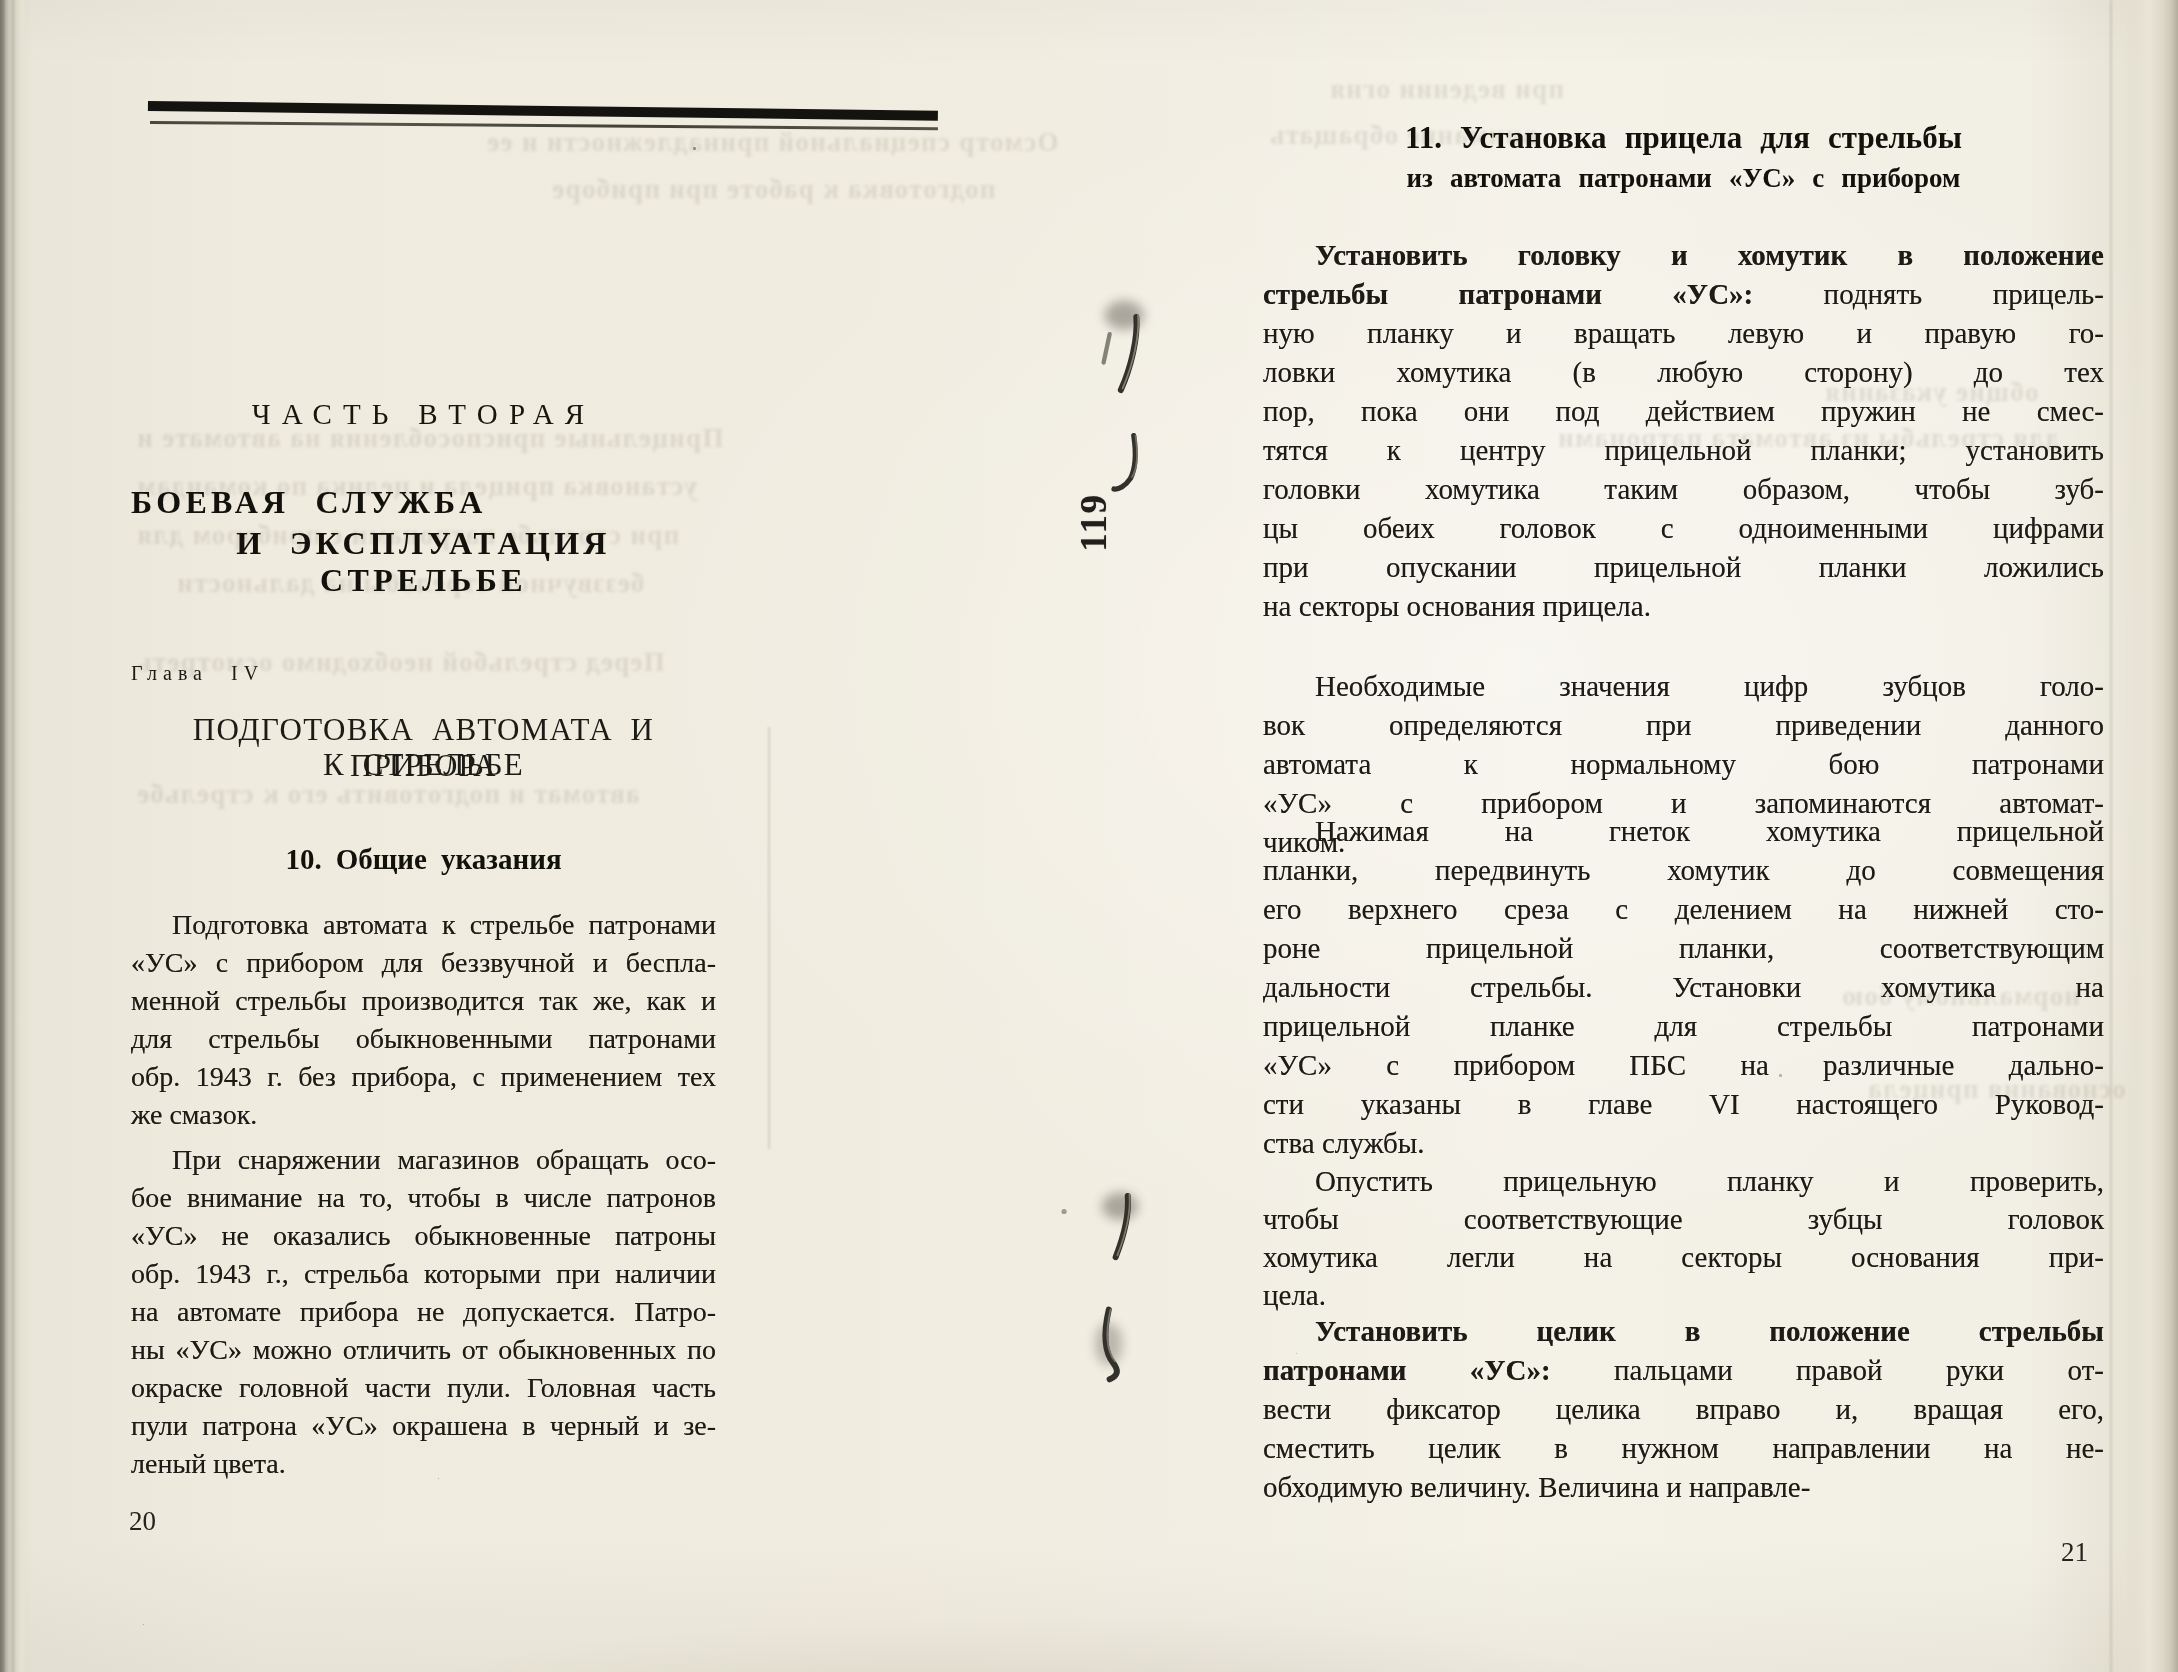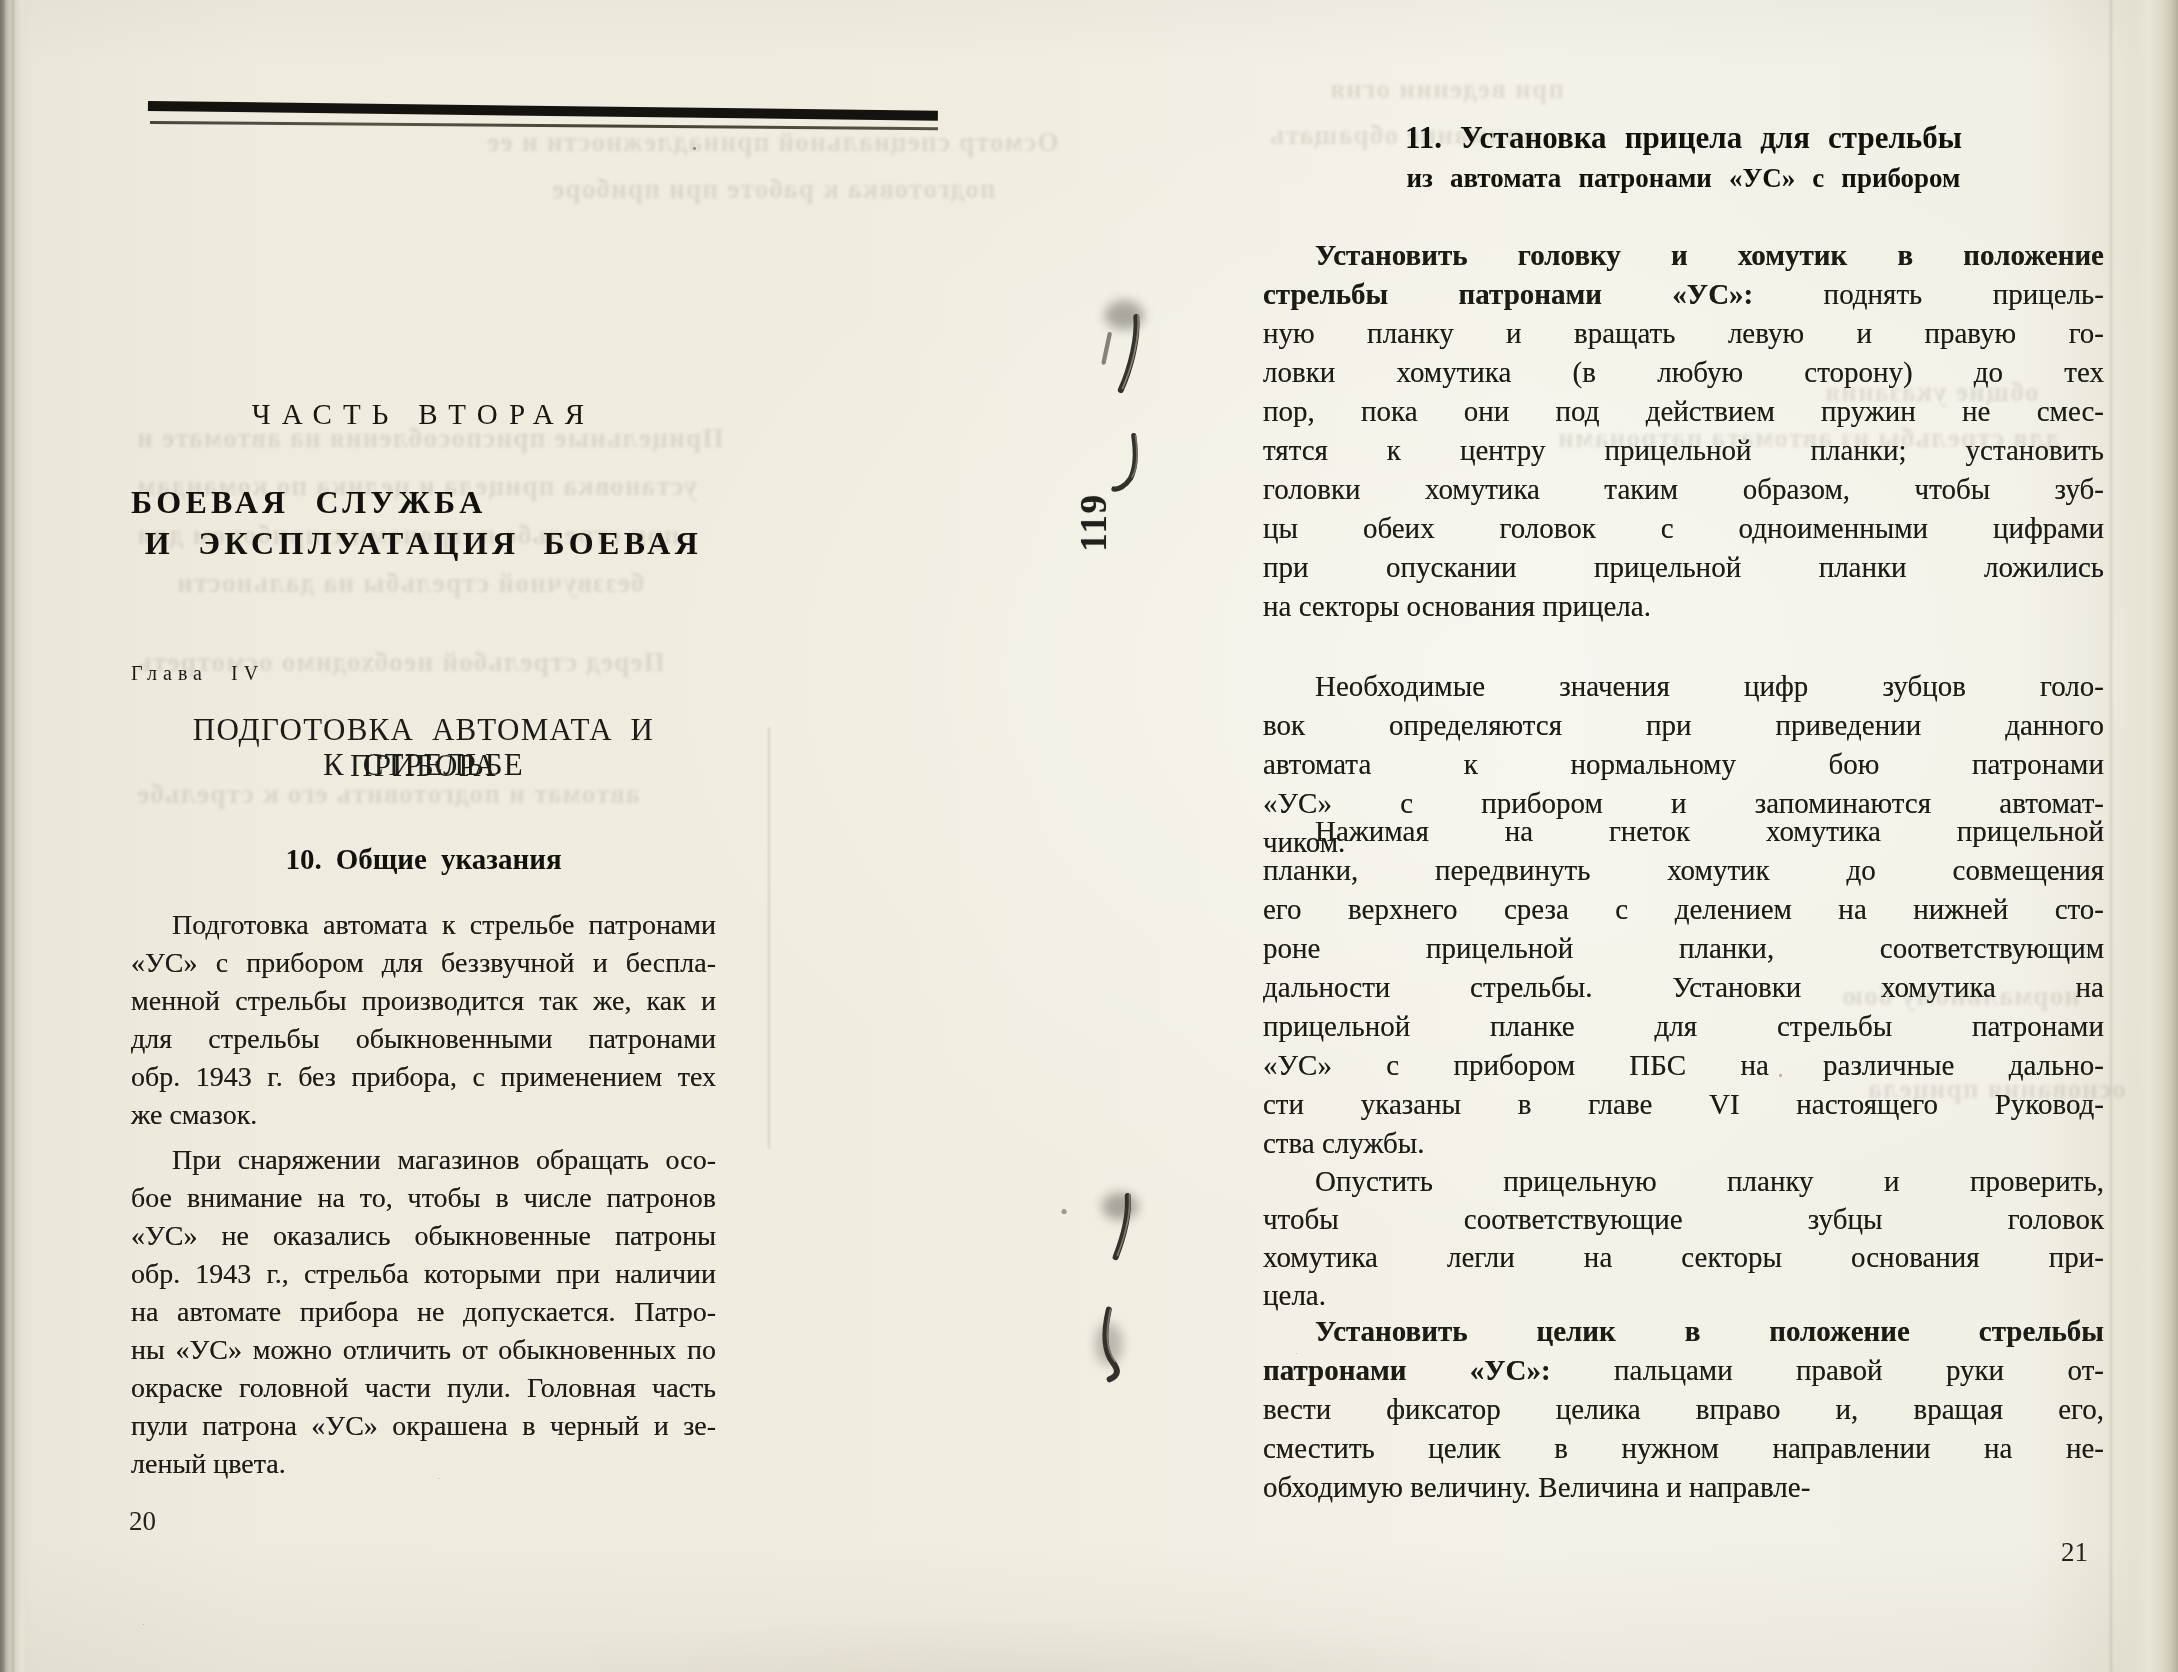--- a/index.html
+++ b/index.html
@@ -104,21 +104,21 @@
   <div class="ghost" style="top:377px;left:1824px;">общие указания</div>
   <div class="ghost" style="top:423px;left:1557px;">для стрельбы из автомата патронами</div>
   <div class="ghost" style="top:981px;left:1841px;">нормальному бою</div>
   <div class="ghost" style="top:1074px;left:1867px;">основания прицела</div>
 
   <div class="rule-thick"></div>
   <div class="rule-thin"></div>
 
   <div class="lcol part-heading">ЧАСТЬ ВТОРАЯ</div>
   <div class="lcol part-title1">БОЕВАЯ СЛУЖБА</div>
-  <div class="lcol part-title2">И ЭКСПЛУАТАЦИЯ БОЕВАЯ</div>
+  <div class="lcol part-title2">И ЭКСПЛУАТАЦИЯ СТРЕЛЬБЕ</div>
   <div class="lcol chapter-heading">Глава IV</div>
   <div class="lcol chapter-title1">ПОДГОТОВКА АВТОМАТА И ПРИБОРА</div>
   <div class="lcol chapter-title2">К СТРЕЛЬБЕ</div>
   <div class="lcol sec-heading-left">10. Общие указания</div>
 
   <div class="para lp lp1">
       <div class="tl"><span class="r">Подготовка автомата к стрельбе патронами</span></div>
       <div class="tl"><span class="r">«УС» с прибором для беззвучной и беспла-</span></div>
       <div class="tl"><span class="r">менной стрельбы производится так же, как и</span></div>
       <div class="tl"><span class="r">для стрельбы обыкновенными патронами</span></div>

